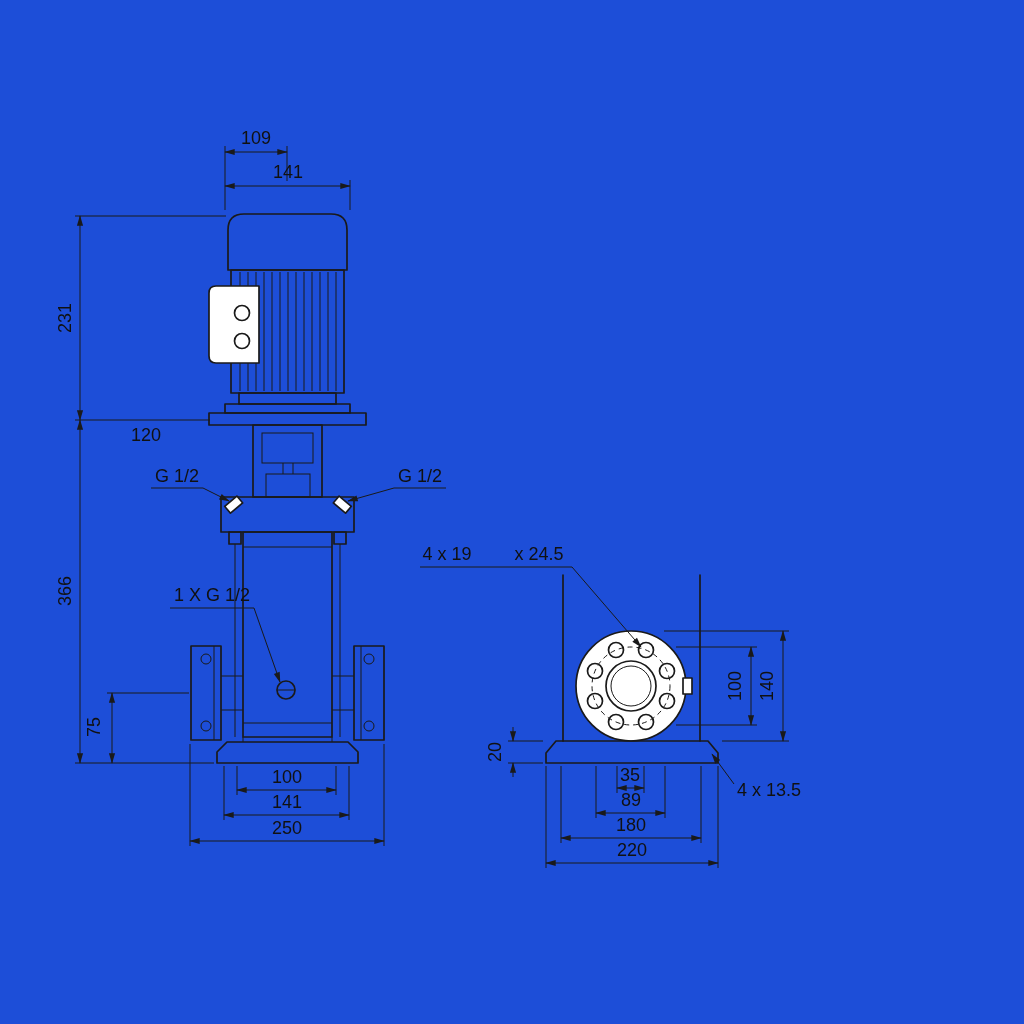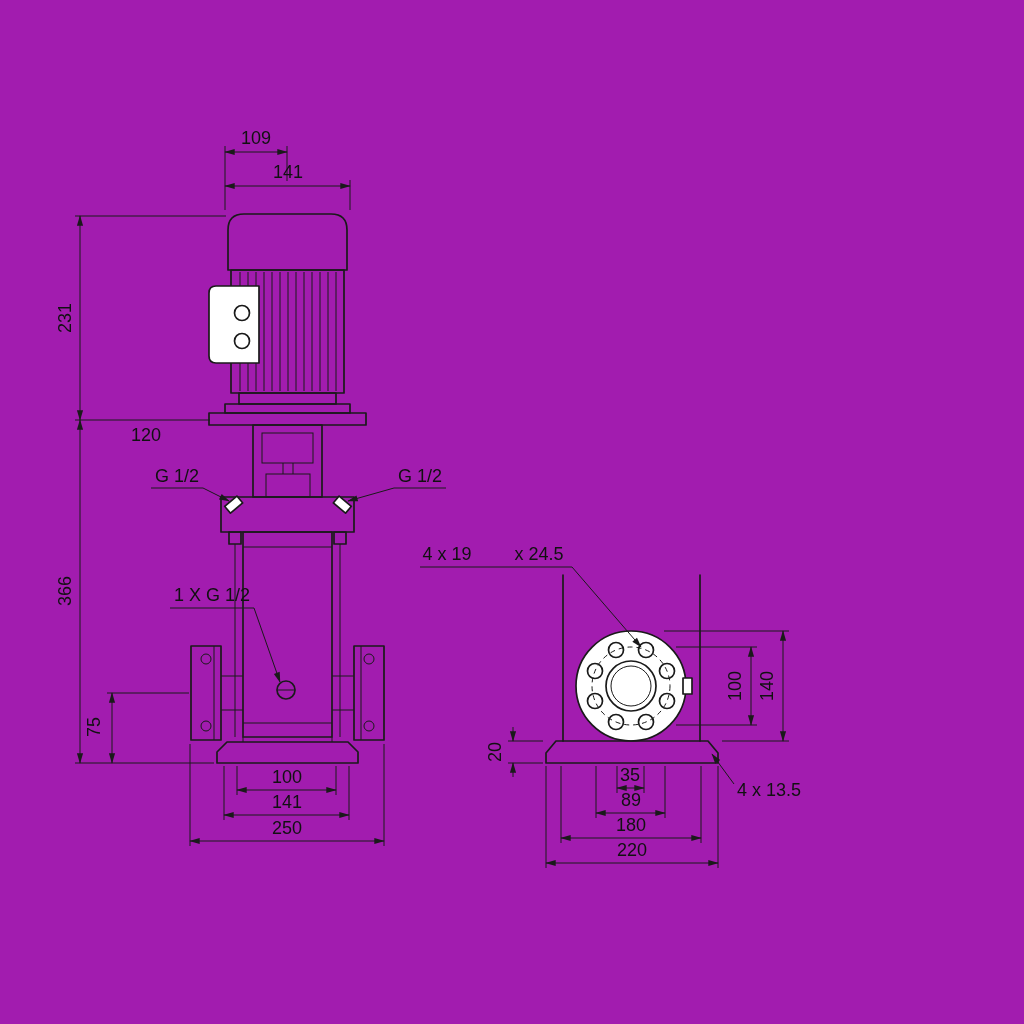--- a/index.html
+++ b/index.html
@@ -1,16 +1,16 @@
 <!DOCTYPE html>
 <html><head>
 <meta charset="utf-8">
 <style>
   html,body{margin:0;padding:0;background:#ffffff;}
-  .page{width:1024px;height:1024px;position:relative;background:#a21caf;overflow:hidden;}
+  .page{width:1024px;height:1024px;position:relative;background:#1d4ed8;overflow:hidden;}
   svg .outline{fill:none;stroke:#1a1a1a;stroke-width:1.7;stroke-linejoin:round;stroke-linecap:round;}
   svg .wfill{fill:#ffffff;stroke:#1a1a1a;stroke-width:1.7;stroke-linejoin:round;}
   svg .thin{fill:none;stroke:#1a1a1a;stroke-width:1;}
   svg .dim{fill:none;stroke:#1a1a1a;stroke-width:1;marker-start:url(#arr);marker-end:url(#arr);}
   svg .dimend{fill:none;stroke:#1a1a1a;stroke-width:1;marker-end:url(#arr);}
   svg text.lbl{font-family:"Liberation Sans",sans-serif;font-size:18px;fill:#111;}
 </style>
 </head>
 <body>
 

